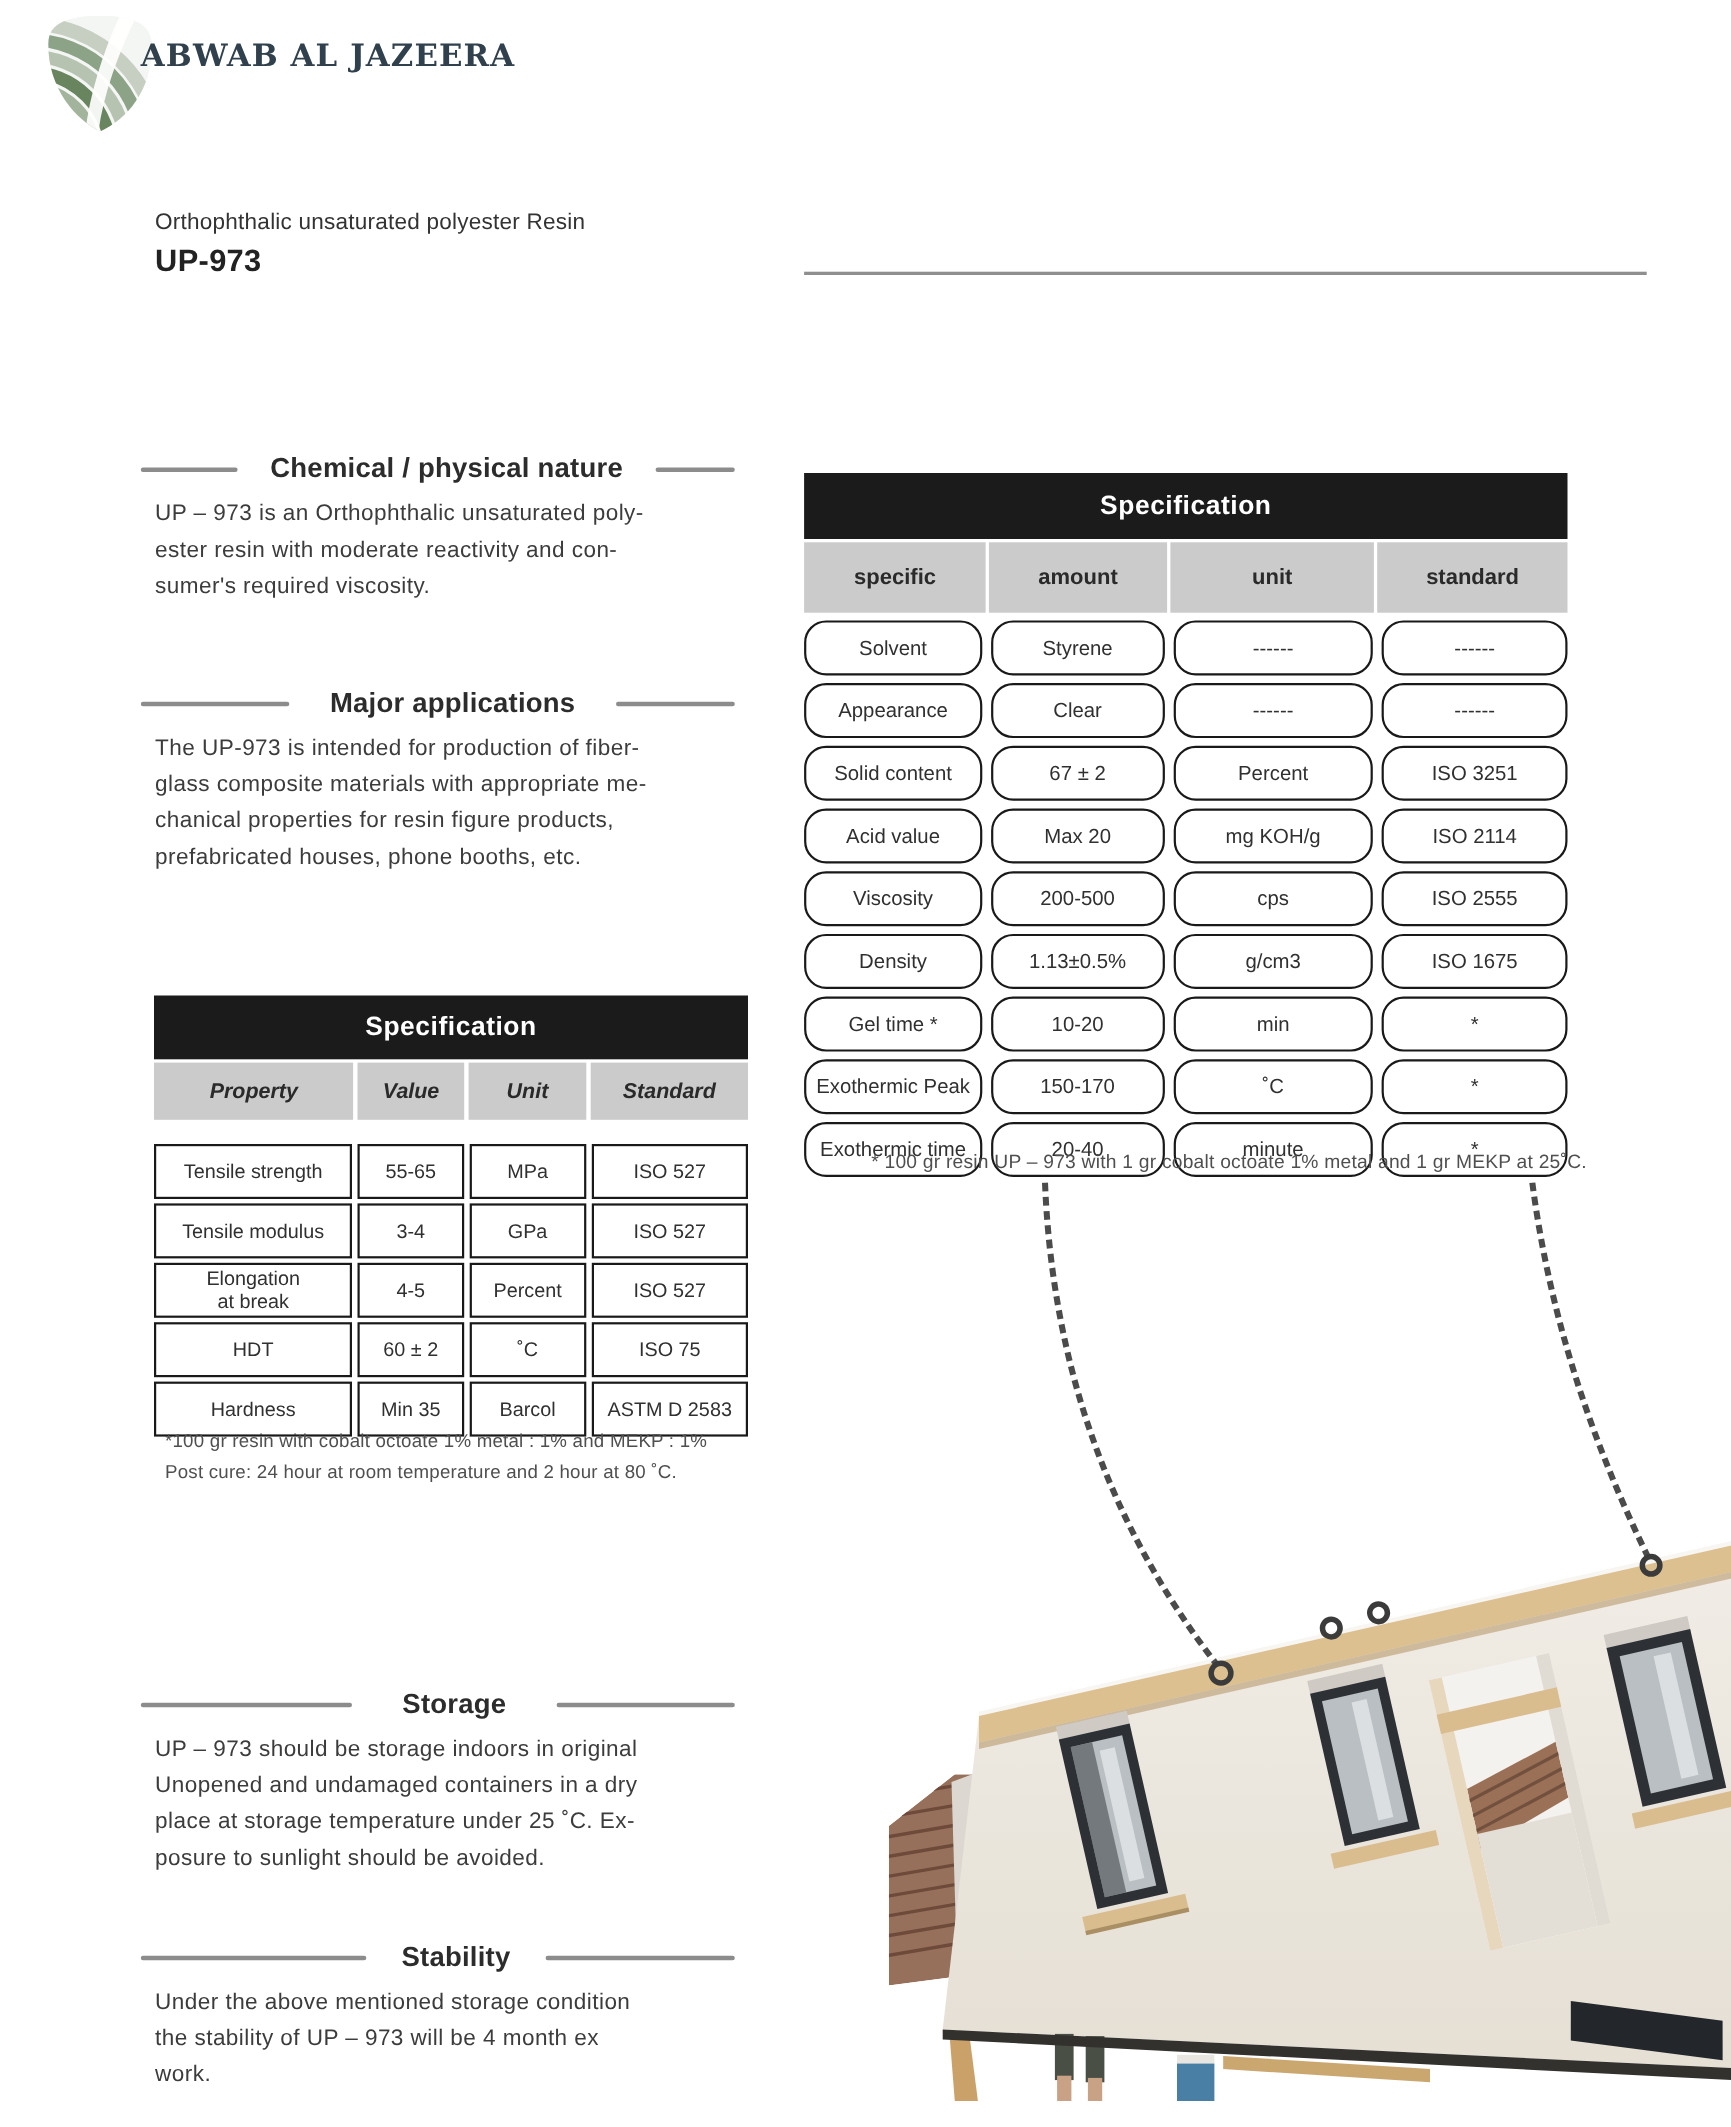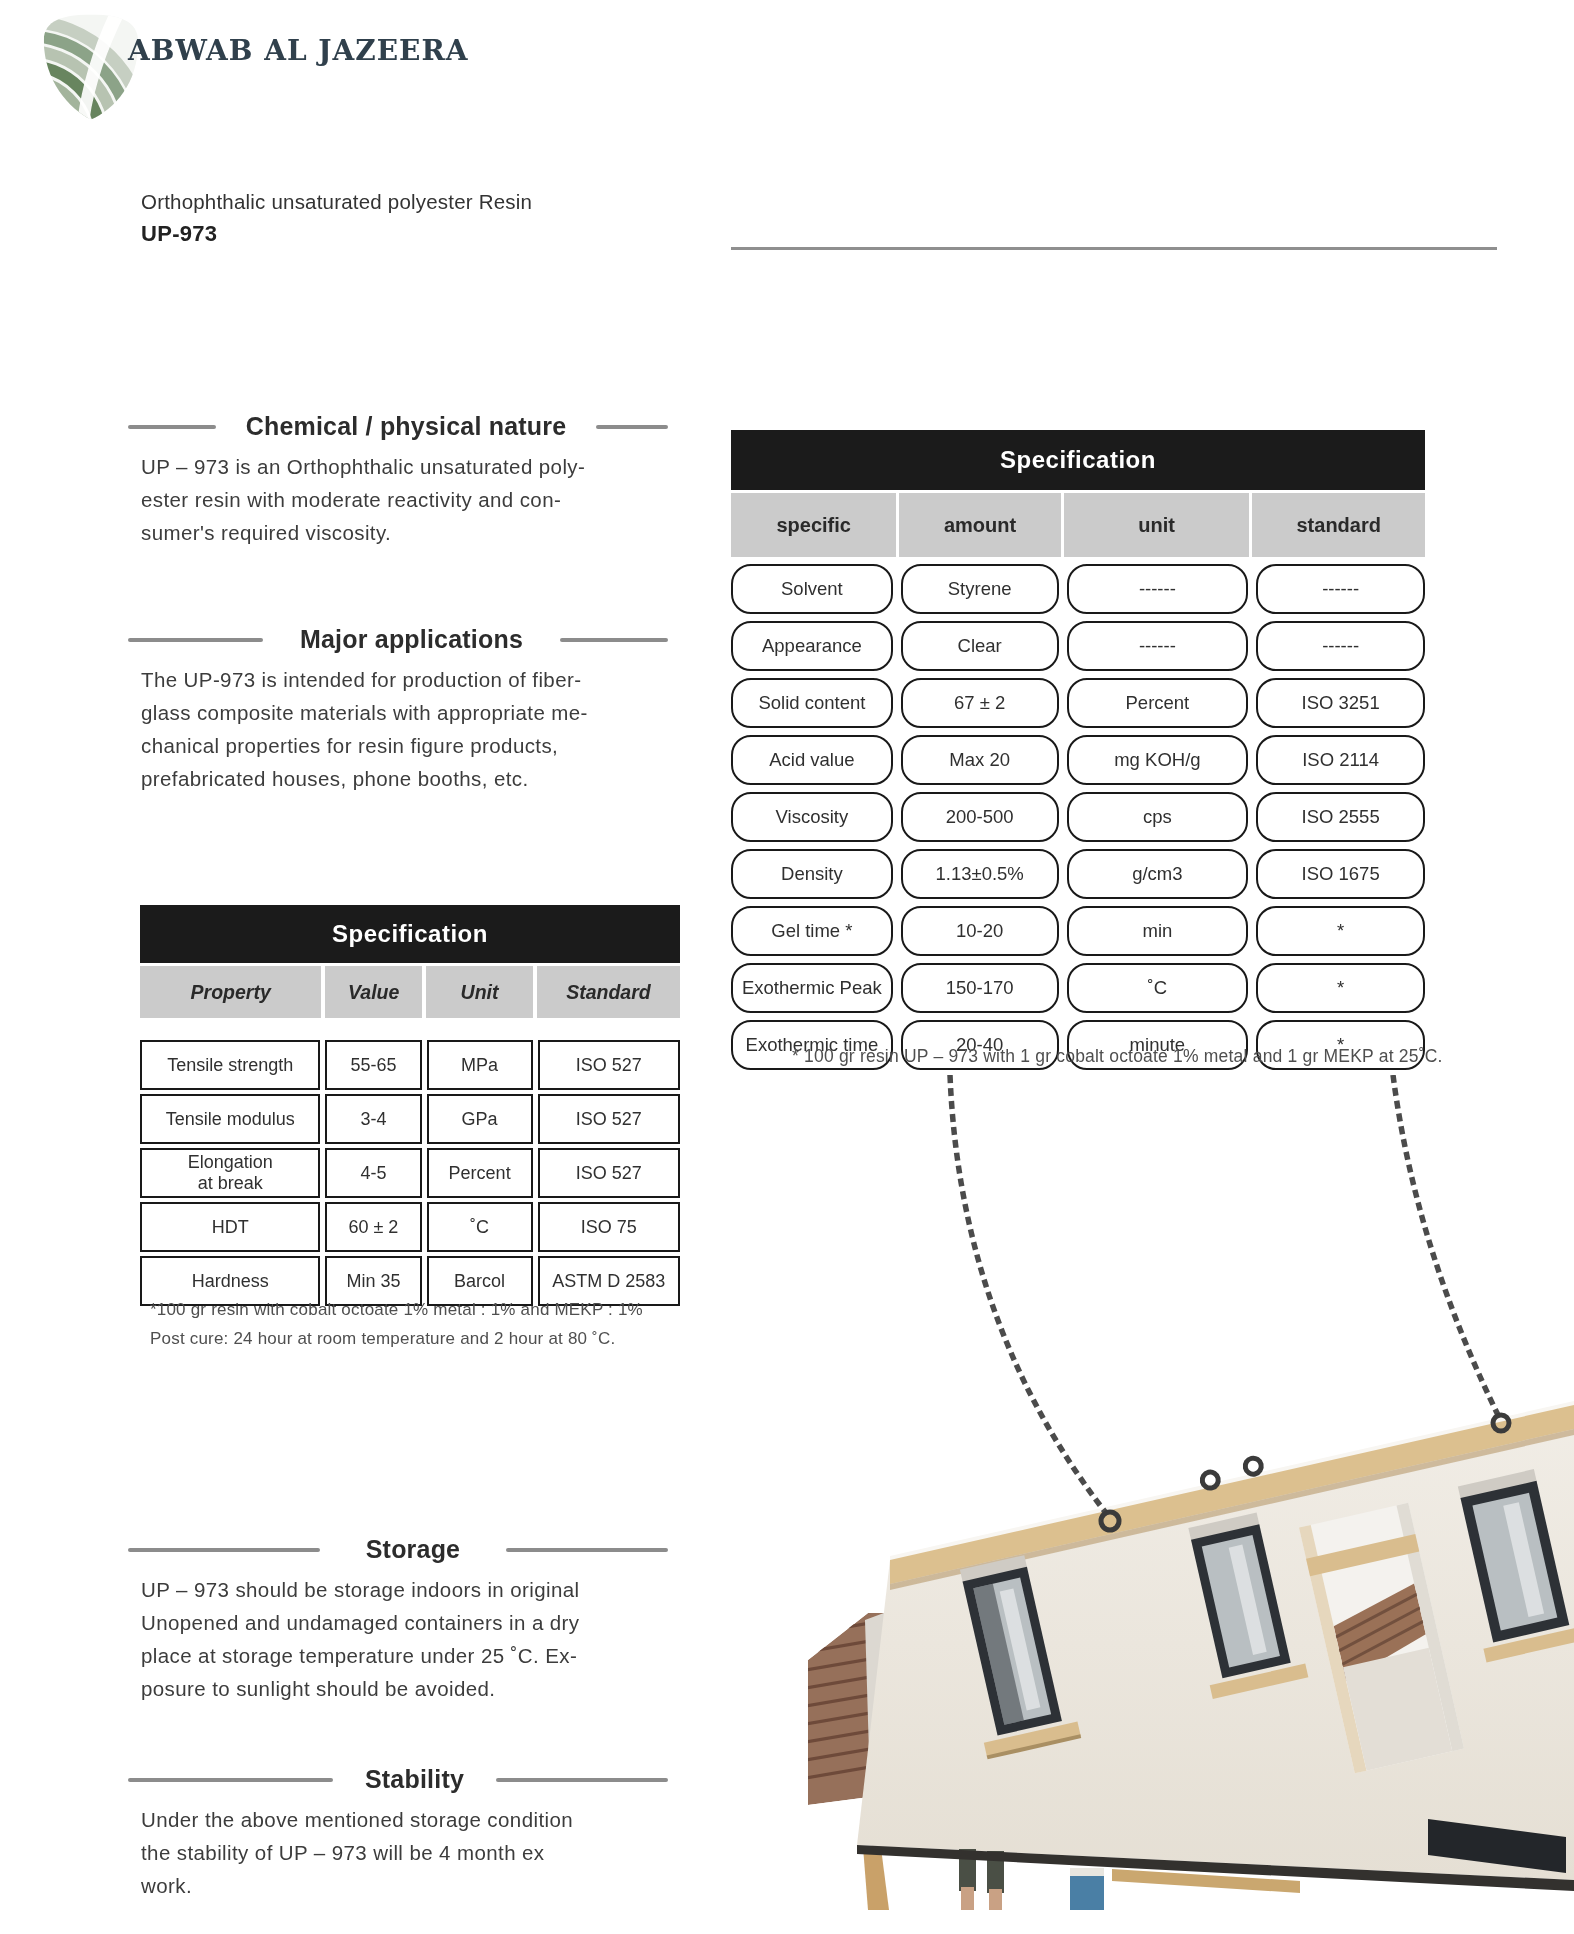--- a/index.html
+++ b/index.html
@@ -11,21 +11,21 @@
   
   .logo{position:absolute; left:32px; top:10px; width:118px; height:114px;}
   .brand{
     position:absolute; left:128px; top:34px;
     font-family:"DejaVu Serif", serif; font-weight:bold; font-size:28px;
     letter-spacing:1px; color:#30404c;
   }
   
   .titleblock{position:absolute; left:141px; top:190px;}
   .title-line1{font-size:20.5px; color:#333; letter-spacing:.2px;}
-  .title-line2{font-size:22px; font-weight:bold; color:#222; margin-top:7px; letter-spacing:.3px;}
+  .title-line2{font-size:28px; font-weight:bold; color:#222; margin-top:7px; letter-spacing:.3px;}
   .topline{position:absolute; left:731px; top:247px; width:766px; height:3px; background:#8f8f8f;}
   
   .sec-h{position:absolute; left:128px; width:540px; display:flex; align-items:center; gap:24px;}
   .sec-h .rule{height:4px; background:#8c8c8c; border-radius:2px;}
   .sec-h .label{flex:1; text-align:center; font-size:25px; font-weight:bold; color:#2c2c2c; letter-spacing:.2px;}
   .rule-l-chem{width:88px;} .rule-r-chem{width:72px;}
   .rule-l-apps{width:135px;} .rule-r-apps{width:108px;}
   .rule-l-stor{width:192px;} .rule-r-stor{width:162px;}
   .rule-l-stab{width:205px;} .rule-r-stab{width:172px;}
   .para{

